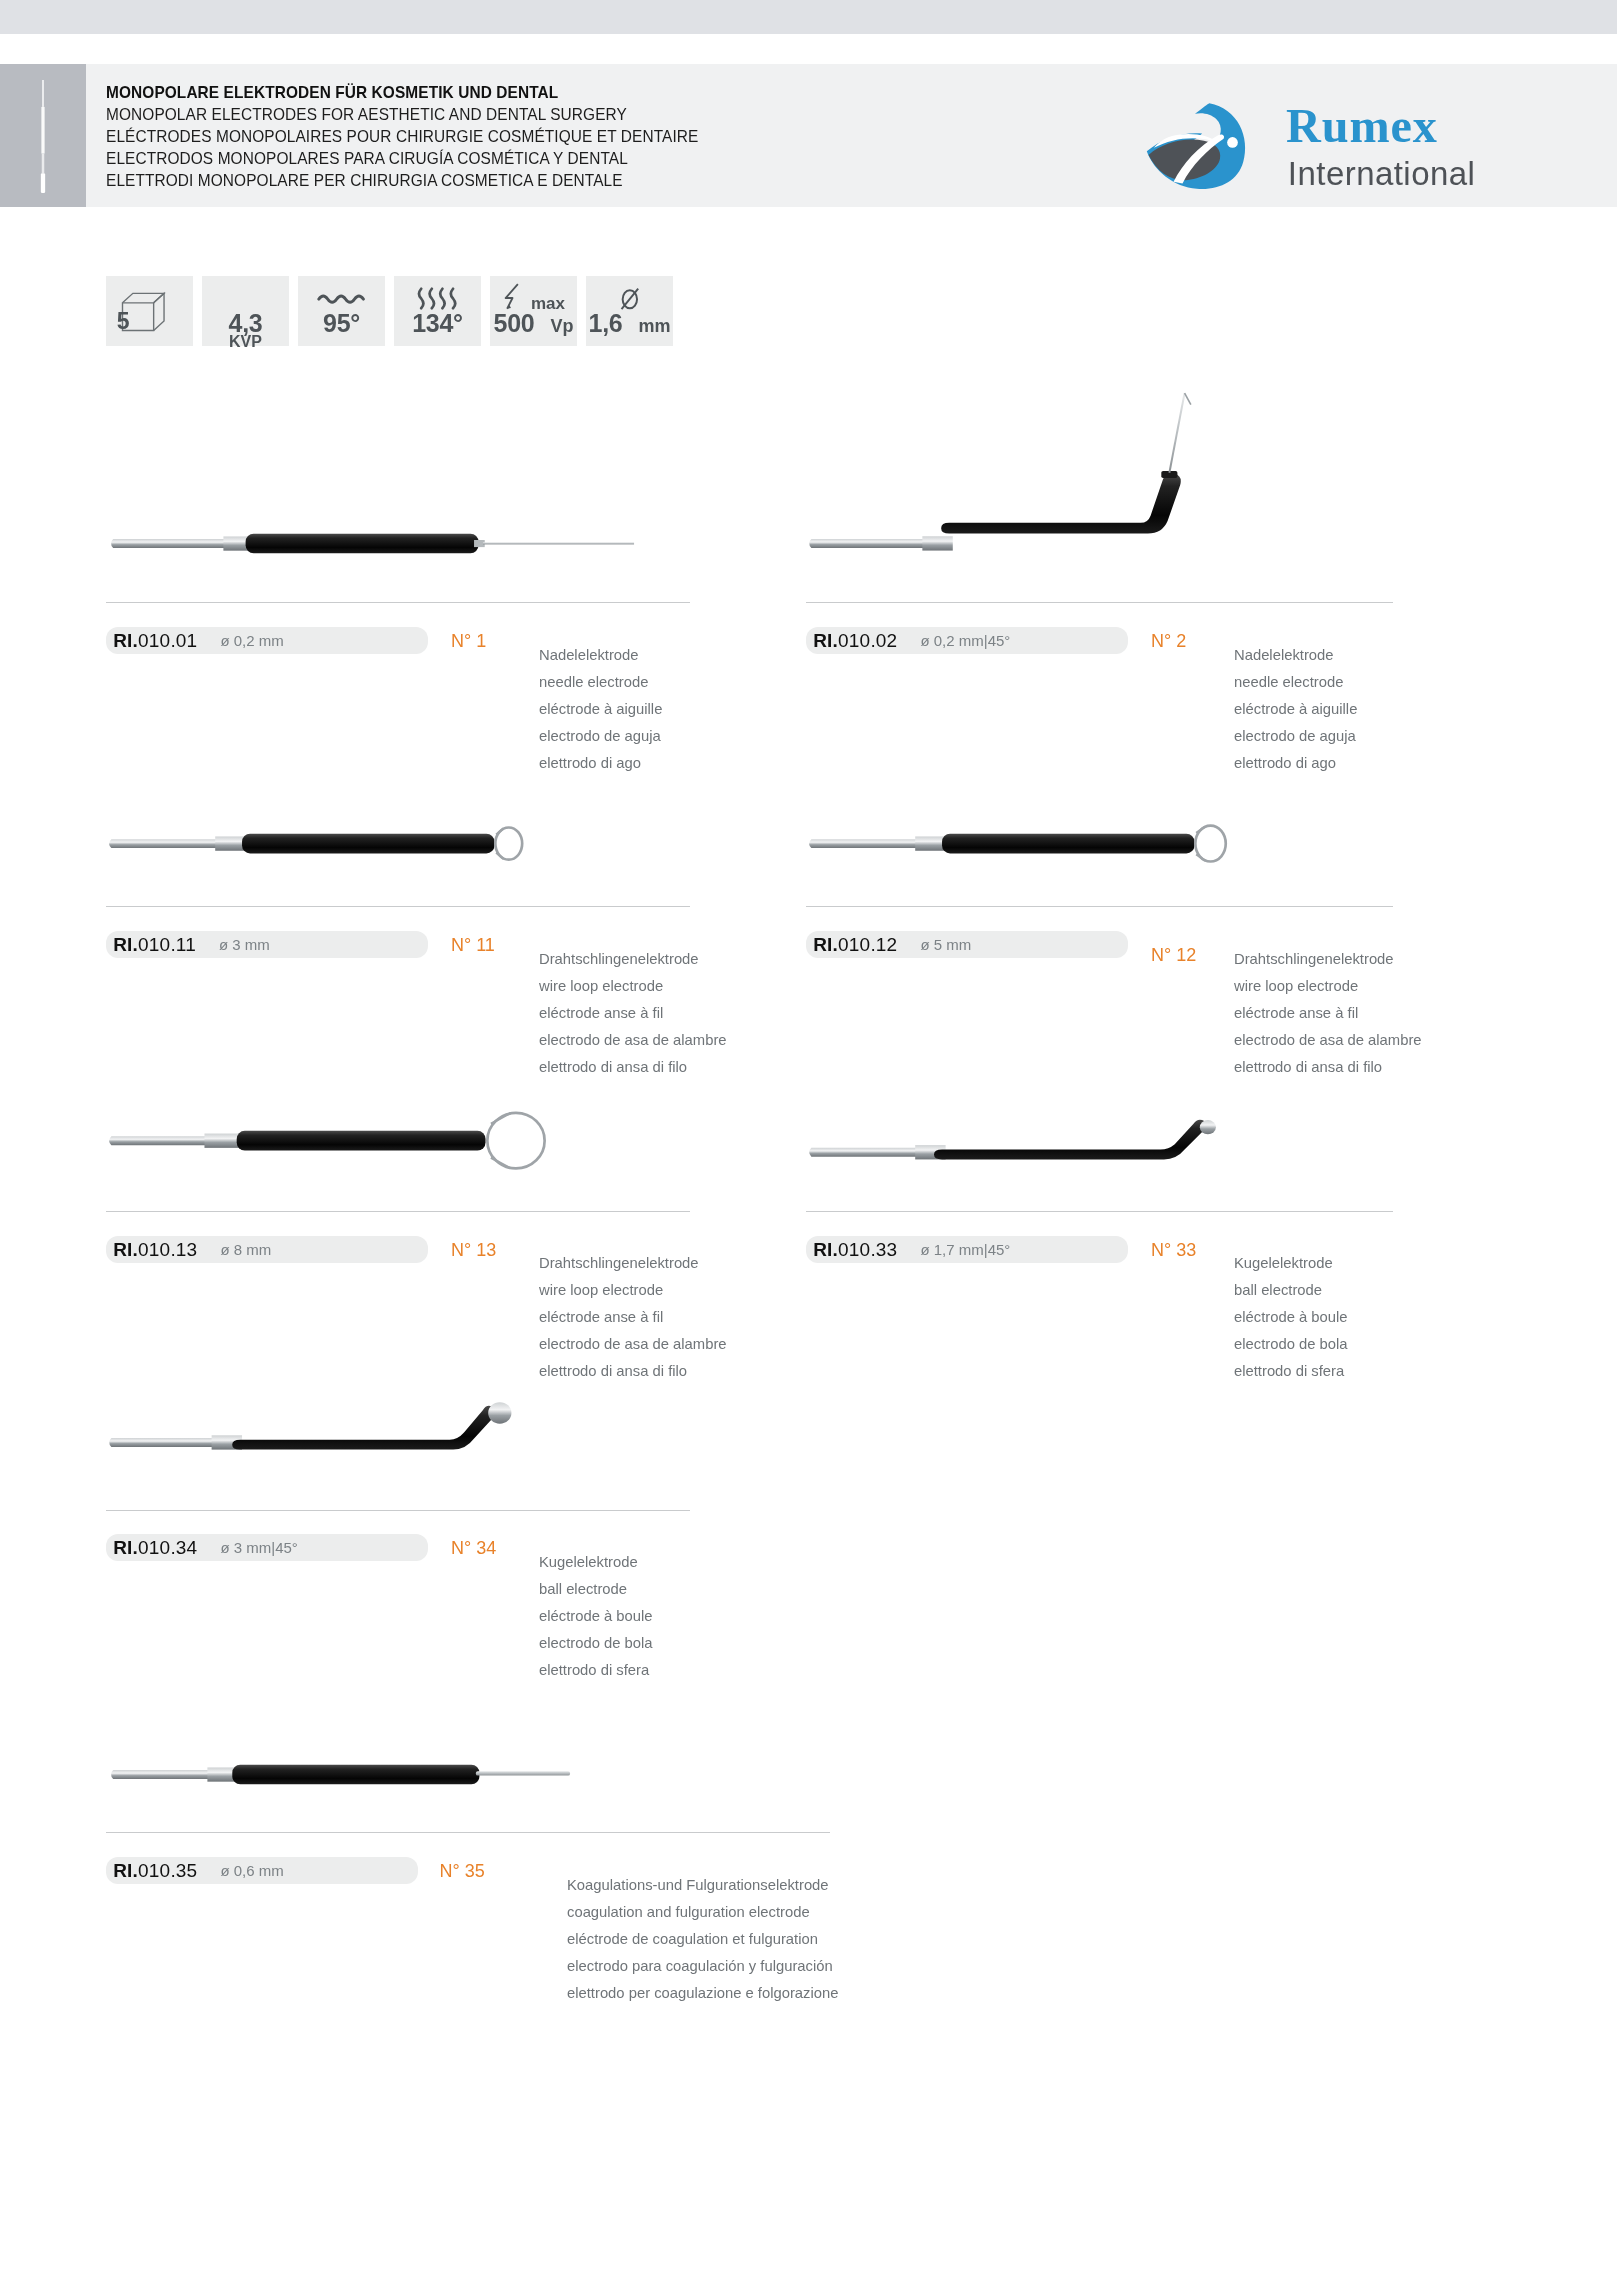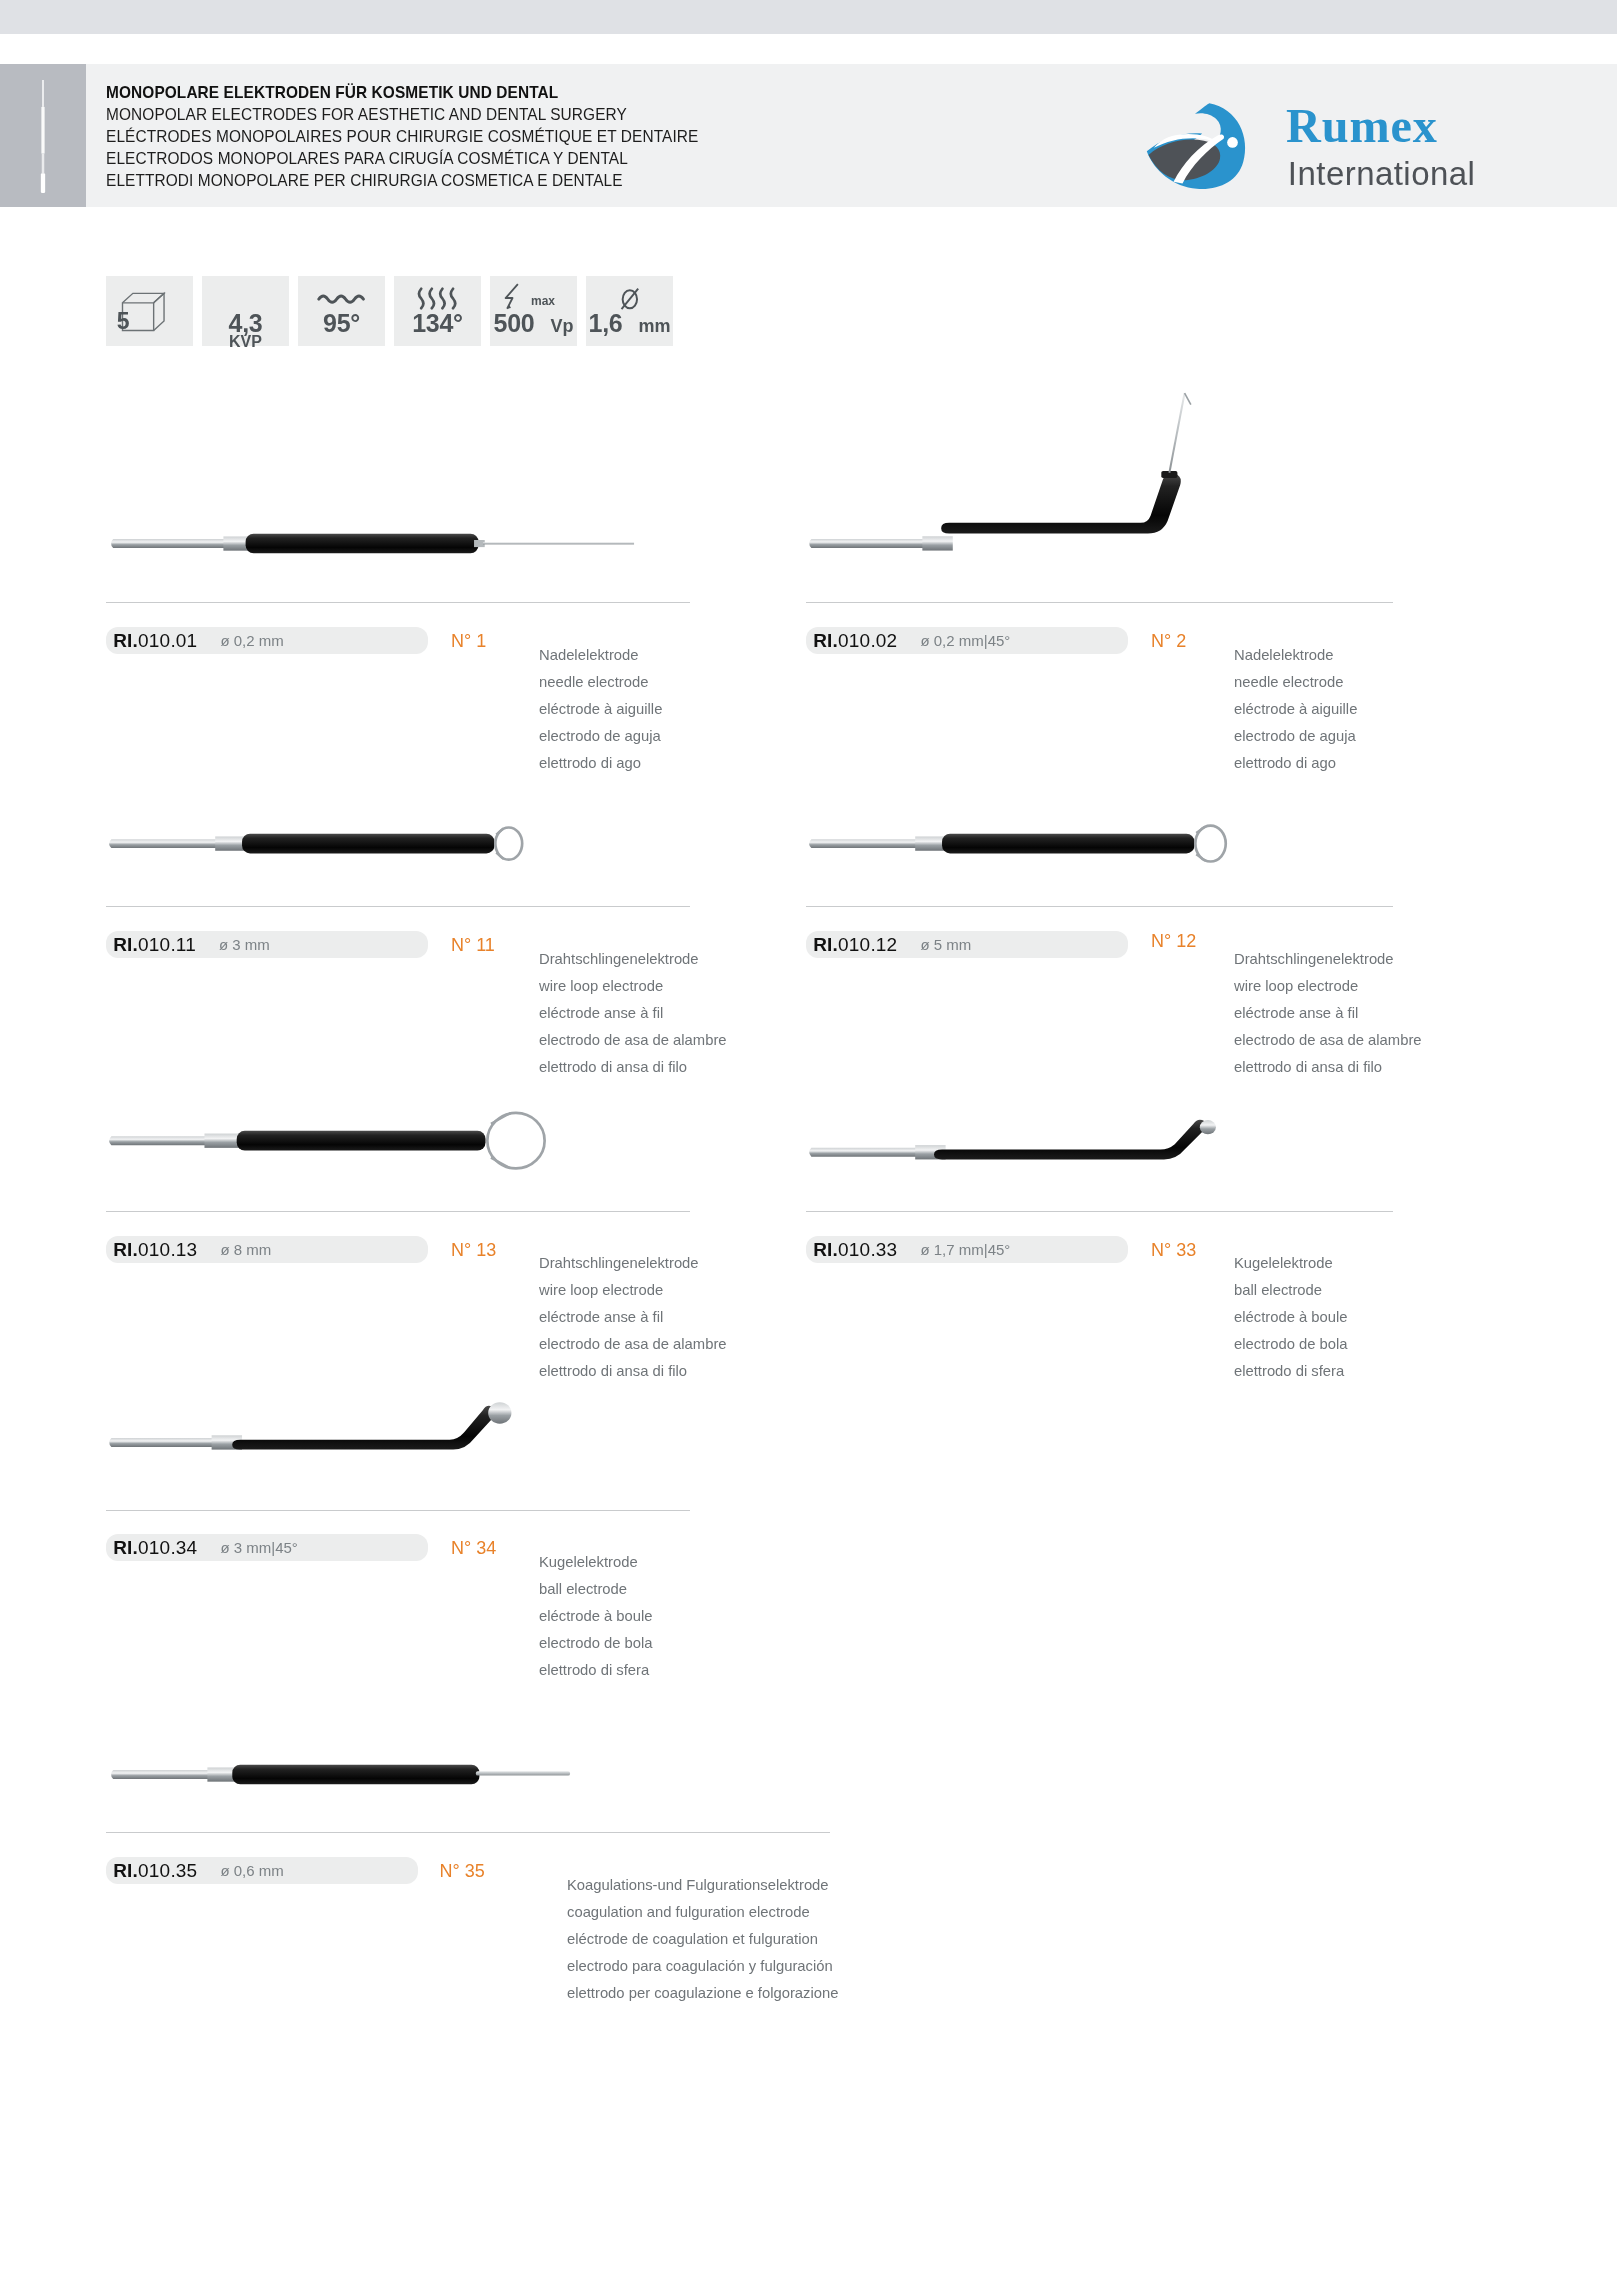--- a/index.html
+++ b/index.html
@@ -177,21 +177,21 @@
         </svg>
       </div>
       <div class="sv">134°</div>
     </div>
 
     <div class="spec">
       <svg viewBox="0 0 30 34" style="position:absolute;left:10.7px;top:7.2px;width:23px;height:27px">
         <path d="M22 1 L6 19 L15 19 L8 33" fill="none" stroke="#4e5458" stroke-width="2.4" stroke-linejoin="round"></path>
         <path d="M11 28 L8 33 L13 32" fill="#4e5458"></path>
       </svg>
-      <div style="position:absolute;left:41px;top:18px;font-size:12px;font-weight:700;color:#4e5458">max</div>
+      <div style="position:absolute;left:41px;top:18px;font-size:17px;font-weight:700;color:#4e5458">max</div>
       <div class="sv" style="text-align:center"><span>500</span><small>Vp</small></div>
     </div>
 
     <div class="spec">
       <div class="glyph">
         <svg viewBox="0 0 26 32" width="19.7" height="25">
           <ellipse cx="13" cy="17" rx="9.5" ry="12" fill="none" stroke="#4e5458" stroke-width="2.6"></ellipse>
           <line x1="2" y1="30" x2="24" y2="3" stroke="#4e5458" stroke-width="2.6"></line>
         </svg>
       </div>
@@ -298,21 +298,21 @@
     <ellipse cx="452" cy="24" rx="17" ry="20" fill="none" stroke="#9fa4a8" stroke-width="3"></ellipse>
     <path d="M436 12 L446 5 M436 36 L446 43" stroke="#9fa4a8" stroke-width="2.6"></path>
   </svg>
   <div class="rule" style="left:806px; top:906px; width:587px;"></div>
 
   <div class="meta" style="left:806px; top:931px;">
     <div class="code-chip" style="width:322px">
       <span class="code"><b>RI.</b><span class="n">010.12</span></span>
       <span class="dim">ø 5 mm</span>
     </div>
-    <div class="num" style="margin-left:23px; margin-top:0">N° 12</div>
+    <div class="num" style="margin-left:23px; margin-top:14px">N° 12</div>
   </div>
   <div class="desc" style="position:absolute; left:1234px; top:946px;">
     <div>Drahtschlingenelektrode</div>
     <div>wire loop electrode</div>
     <div>eléctrode anse à fil</div>
     <div>electrodo de asa de alambre</div>
     <div>elettrodo di ansa di filo</div>
   </div>
 
   <svg class="prod-img" style="left:106px; top:1111px; width:555px; height:63px" viewBox="0 0 620 70">

